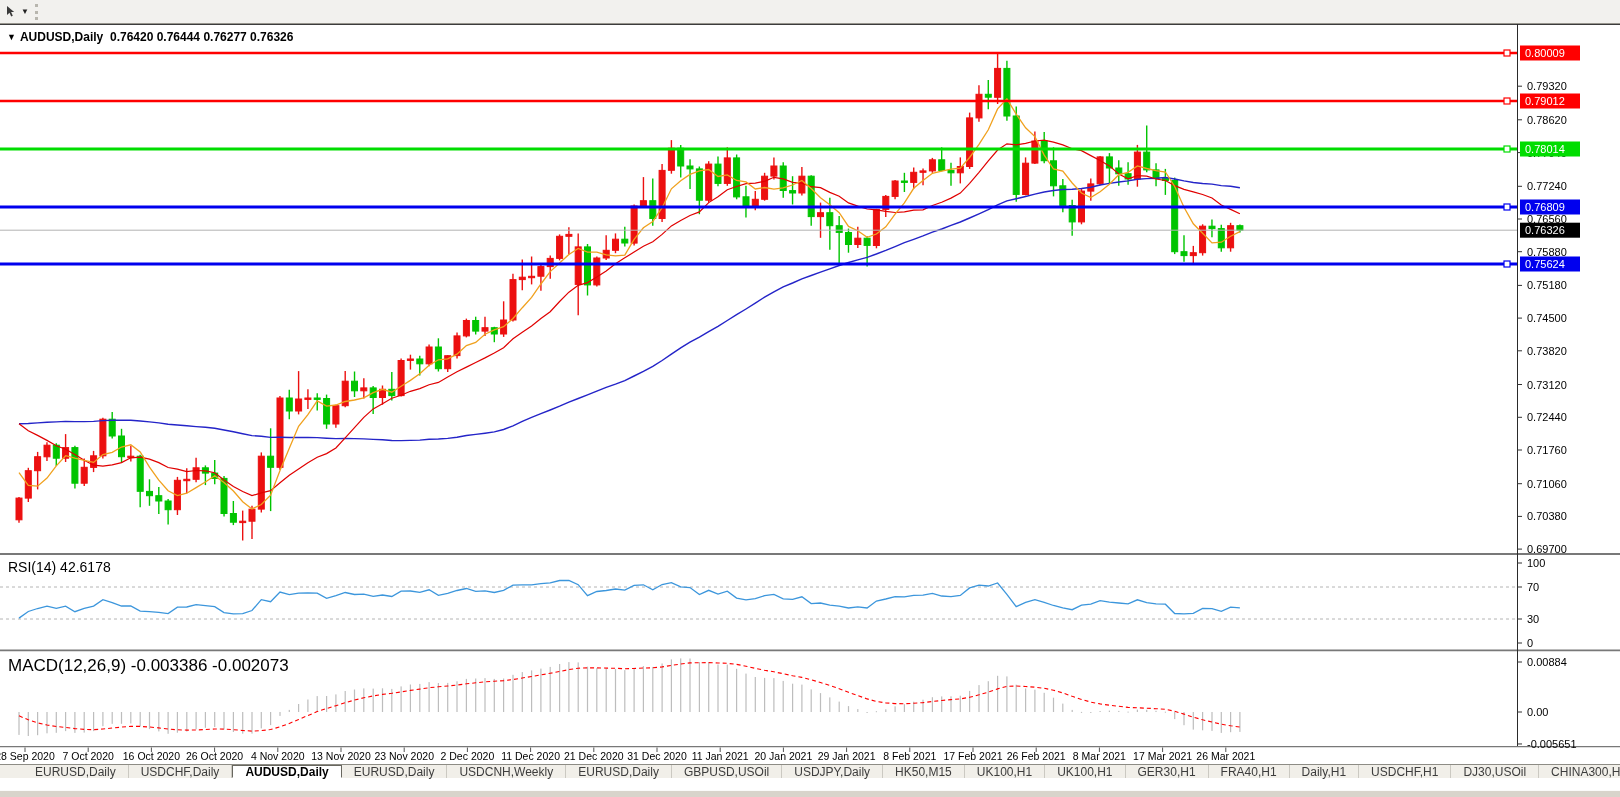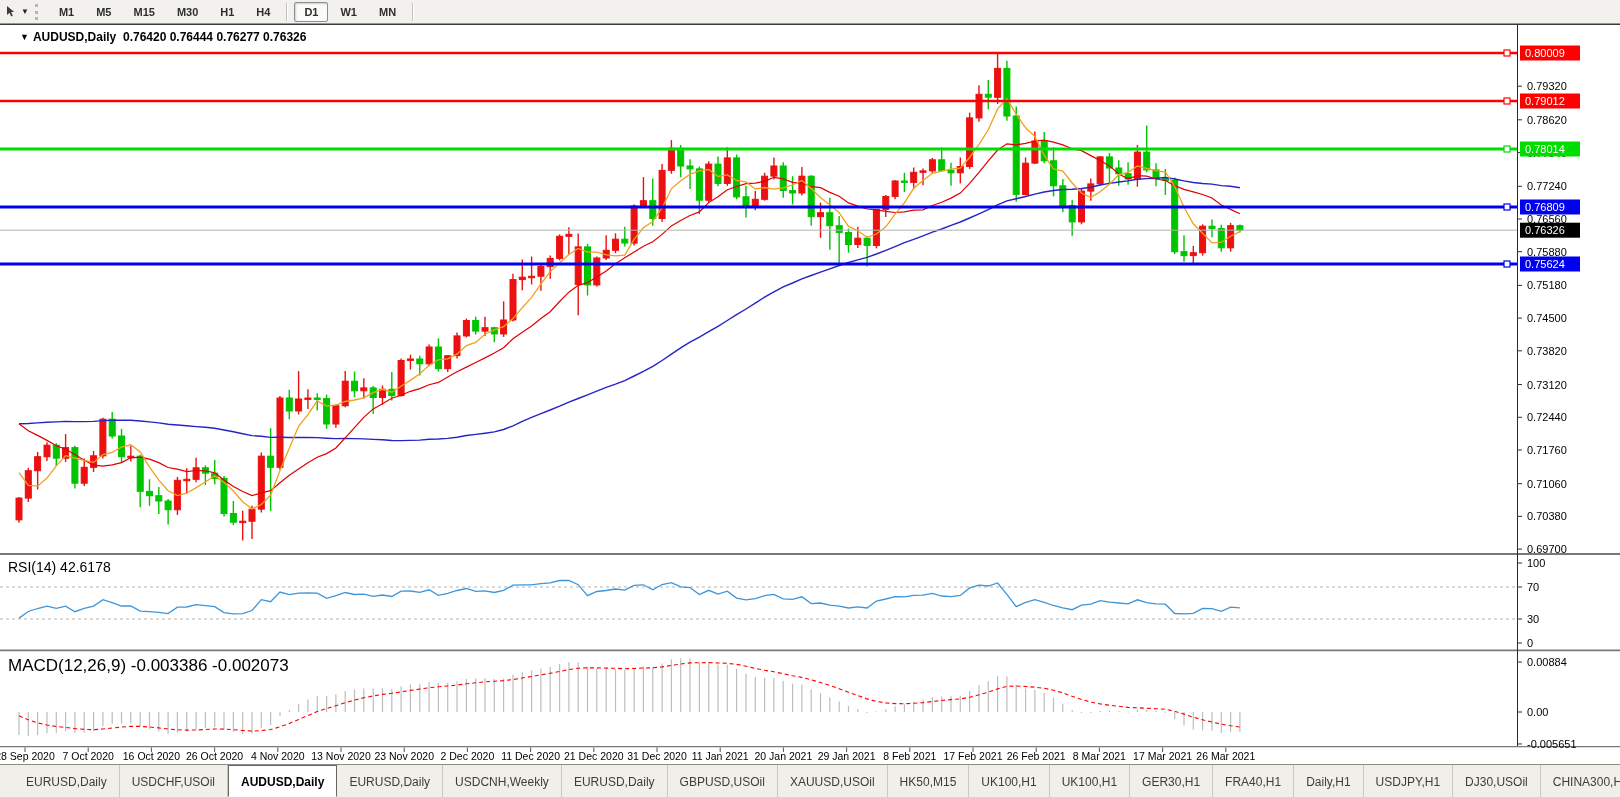--- a/index.html
+++ b/index.html
@@ -12,62 +12,49 @@
     border-bottom:1px solid #97958d;display:flex;align-items:center;padding-left:3px}
   .tool-icon{width:18px;height:18px;display:flex;align-items:center;justify-content:center}
   .caret{font-size:8px;color:#222;margin:0 2px 0 0}
   .grip{width:7px;height:16px;border-left:3px dotted #b8b6ae;margin:0 6px 0 4px}
   .vsep{width:2px;height:18px;border-left:1px solid #c3c1ba;border-right:1px solid #fdfdfc;margin:0 5px}
   .tfbtn{font-size:11px;font-weight:bold;color:#2e2e2e;padding:3px 9px;margin:0 1px;
     border:1px solid transparent;border-radius:2px;cursor:default;background:transparent}
   .tfbtn.active{background:#fbfbfa;border:1px solid #8d8d8d;box-shadow:inset 1px 1px 2px rgba(0,0,0,.18)}
 
   
-  #chart-title{position:absolute;left:20px;top:30px;font-size:12px;font-weight:bold;color:#000;z-index:5}
+  #chart-title{position:absolute;left:7px;top:30px;font-size:12px;font-weight:bold;color:#000;z-index:5}
   #chart-title .tri{font-size:9px;margin-right:4px;position:relative;top:-1px}
   #rsi-label{position:absolute;left:8px;top:559px;font-size:14px;color:#000;z-index:5}
   #macd-label{position:absolute;left:8px;top:656px;font-size:17px;color:#000;z-index:5}
 
   svg#chart{position:absolute;left:0;top:24px}
 
   
-  #tabbar{position:absolute;left:0;top:764px;width:1620px;height:33px;background:#f1efe9;
-    border-top:1px solid #8d8c85;display:flex;align-items:stretch;padding-left:14px;z-index:6}
+  #tabbar{position:absolute;left:0;top:764px;width:1620px;height:14px;background:#f1efe9;
+    border-top:1px solid #8d8c85;display:flex;align-items:stretch;padding-left:23px;z-index:6}
   .tab{font-size:12px;color:#3d3d3d;padding:5px 12px 4px;border-right:1px solid #cbc9c2;
     white-space:nowrap;display:flex;align-items:center;cursor:default}
   .tab.active{background:#fff;border:1px solid #68675f;border-bottom:1px solid #fff;
     font-weight:bold;color:#000;margin-top:0}
   #bottomstrip{position:absolute;left:0;top:790px;width:1620px;height:7px;background:#d8d4cb;border-top:1px solid #fbfbfa}
 </style>
 </head>
 <body>
 
 <div id="app">
 
   <div id="toolbar">
     <span class="tool-icon">
       <svg width="14" height="14" viewBox="0 0 14 14">
         <path d="M2 1 L2 10 L4.5 7.8 L6.2 11.5 L7.8 10.7 L6.1 7 L9.2 7 Z" fill="#3a3a3a"></path>
       </svg>
     </span>
     <span class="caret">▼</span>
     <span class="grip"></span>
-    <span id="tf-buttons" style="display: inline-flex; align-items: center;">
-        <button class="tfbtn">M1</button>
-        <button class="tfbtn">M5</button>
-        <button class="tfbtn">M15</button>
-        <button class="tfbtn">M30</button>
-        <button class="tfbtn">H1</button>
-        <button class="tfbtn">H4</button>
-        <span class="vsep"></span>
-        <button class="tfbtn active">D1</button>
-        <button class="tfbtn">W1</button>
-        <button class="tfbtn">MN</button>
-        <span class="vsep"></span>
-      </span>
   </div>
 
   <div id="chart-title">
     <span class="tri">▼</span><span>AUDUSD,Daily</span>&nbsp;&nbsp;<span>0.76420 0.76444 0.76277 0.76326</span>
   </div>
   <div id="rsi-label">RSI(14) 42.6178</div>
   <div id="macd-label">MACD(12,26,9) -0.003386 -0.002073</div>
 
   <svg id="chart" width="1620" height="740">
       <g transform="translate(0,-24)">
@@ -601,31 +588,31 @@
           <line x1="1162.6000000000001" y1="747.5" x2="1162.6000000000001" y2="752" stroke="#555"></line>
           <text x="1162.6000000000001" y="760" fill="#000" text-anchor="middle">17 Mar 2021</text>
           <line x1="1225.8" y1="747.5" x2="1225.8" y2="752" stroke="#555"></line>
           <text x="1225.8" y="760" fill="#000" text-anchor="middle">26 Mar 2021</text>
         </g>
       </g>
     </svg>
 
   <div id="tabbar">
       <div class="tab">EURUSD,Daily</div>
-      <div class="tab">USDCHF,USOil</div>
+      <div class="tab">USDCHF,Daily</div>
       <div class="tab active">AUDUSD,Daily</div>
       <div class="tab">EURUSD,Daily</div>
       <div class="tab">USDCNH,Weekly</div>
       <div class="tab">EURUSD,Daily</div>
       <div class="tab">GBPUSD,USOil</div>
-      <div class="tab">XAUUSD,USOil</div>
+      <div class="tab">USDJPY,Daily</div>
       <div class="tab">HK50,M15</div>
       <div class="tab">UK100,H1</div>
       <div class="tab">UK100,H1</div>
       <div class="tab">GER30,H1</div>
       <div class="tab">FRA40,H1</div>
       <div class="tab">Daily,H1</div>
-      <div class="tab">USDJPY,H1</div>
+      <div class="tab">USDCHF,H1</div>
       <div class="tab">DJ30,USOil</div>
       <div class="tab">CHINA300,H1</div>
     </div>
   <div id="bottomstrip"></div>
 </div>
 
 </body></html>

